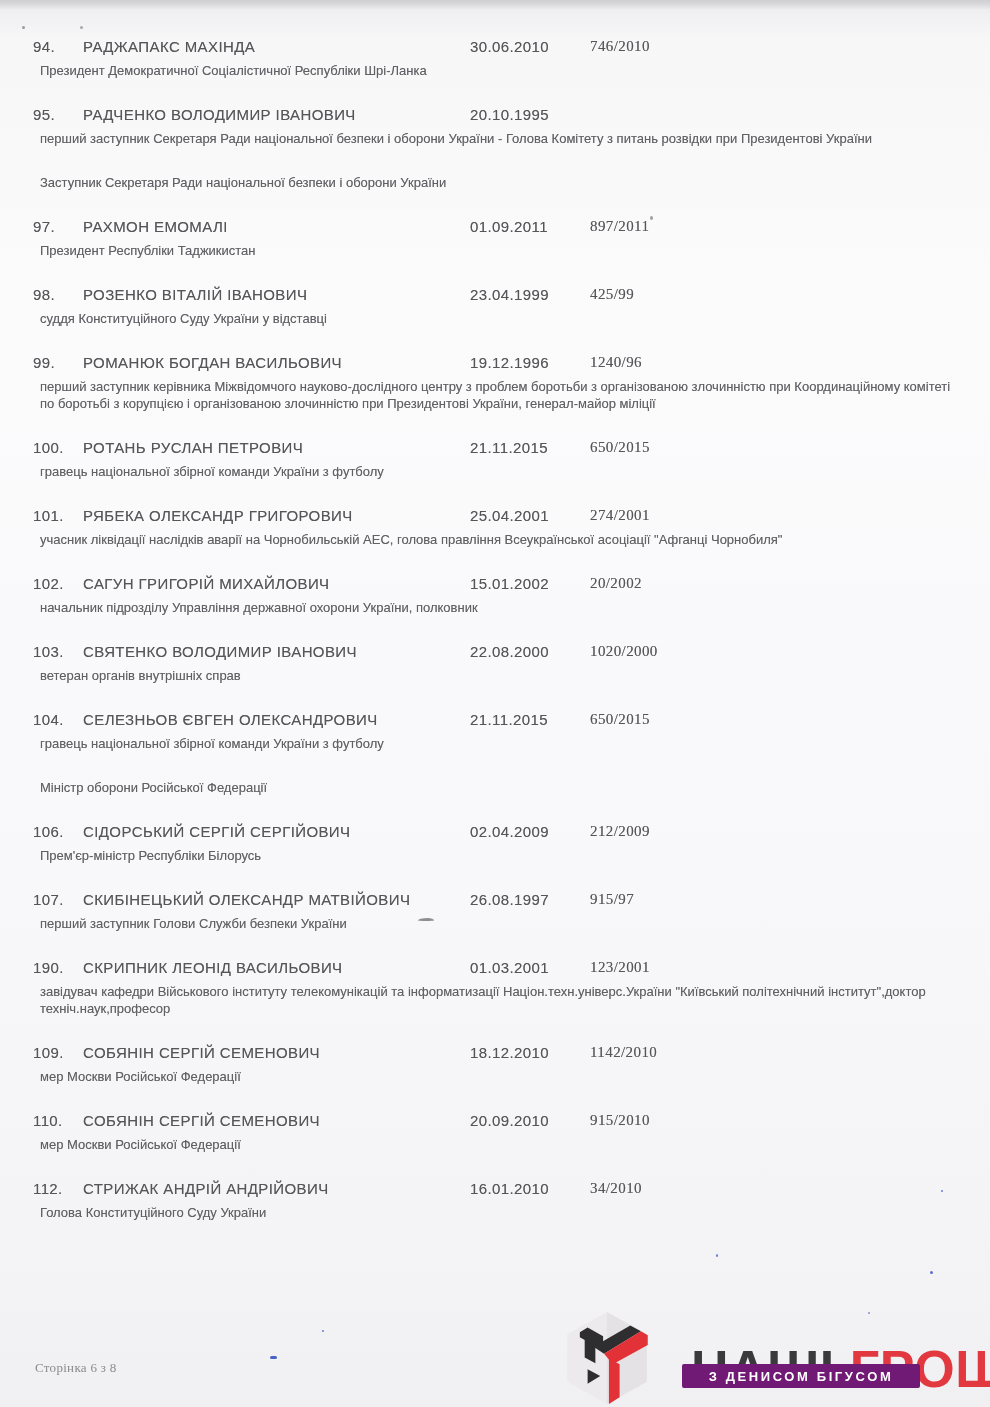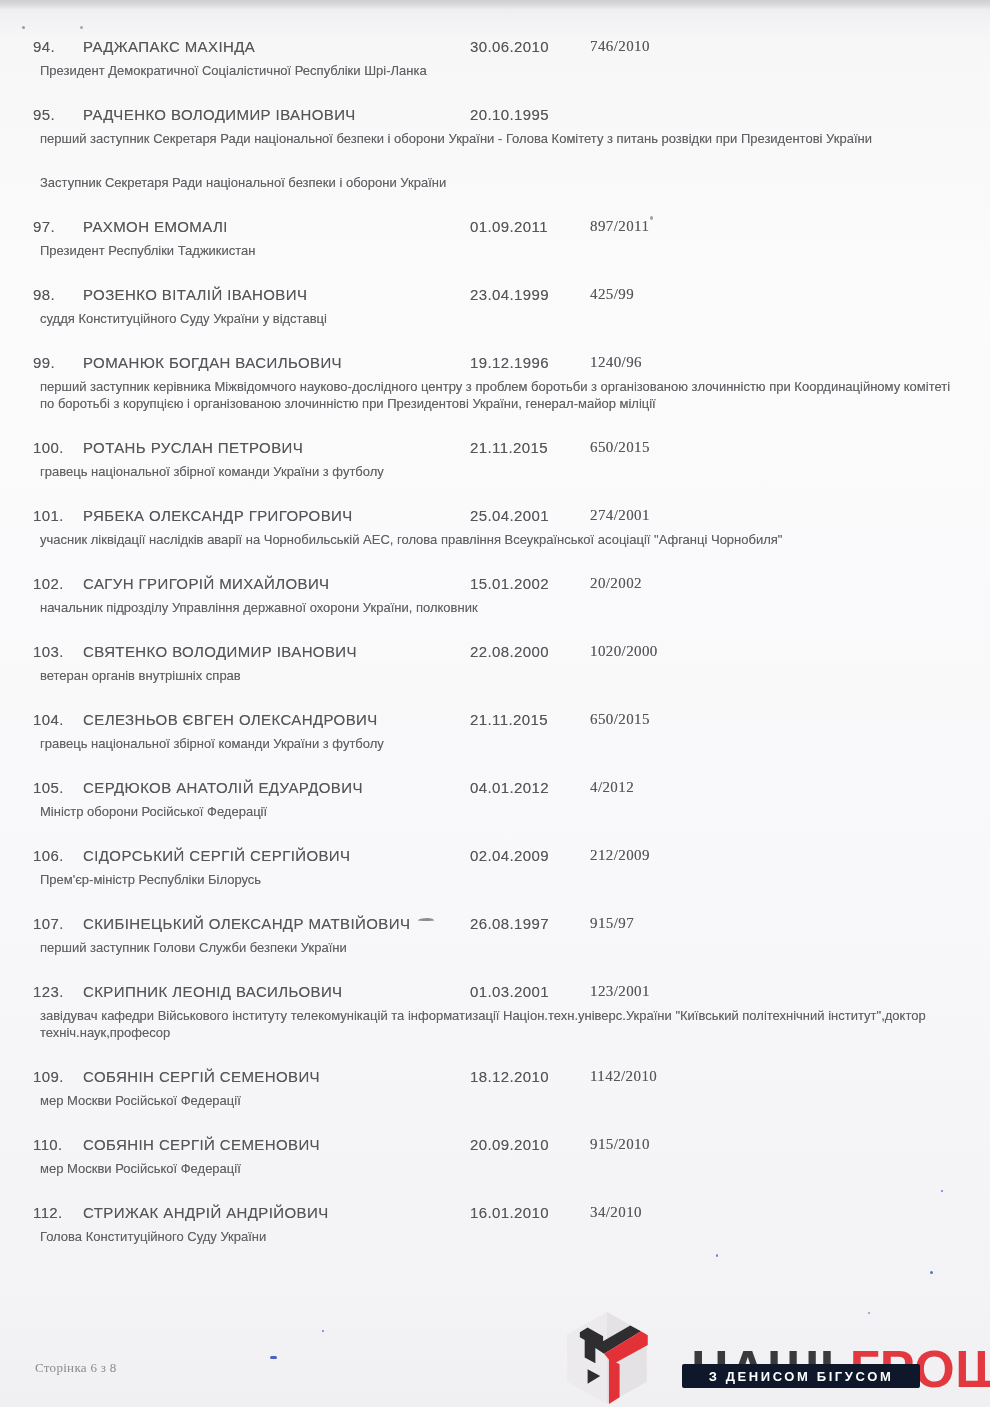--- a/index.html
+++ b/index.html
@@ -47,21 +47,21 @@
     position:absolute; left:135px; top:6px; white-space:nowrap;
     font-size:52px; font-weight:bold; letter-spacing:0.5px; line-height:42px;
     font-family:"Liberation Sans", sans-serif;
     text-shadow:none;
     margin-top:32px;
   }
   .logo-dark{ color:#3a3a3d; }
   .logo-red { color:#e23940; }
   .logo-bar{
     position:absolute; left:126px; top:54px; width:238px; height:24px;
-    background:#0f172a; border-radius:2px;
+    background:#701a75; border-radius:2px;
     display:flex; align-items:center; justify-content:center;
   }
   .logo-bar span{
     color:#ffffff; font-size:13px; font-weight:bold; letter-spacing:2.6px;
     white-space:nowrap;
   }
 
   
   .speck{ position:absolute; border-radius:50%; }
 </style>
@@ -169,26 +169,20 @@
       <div class="row">
         <span class="num">104.</span>
         <span class="nam">СЕЛЕЗНЬОВ ЄВГЕН ОЛЕКСАНДРОВИЧ</span>
         <span class="dat">21.11.2015</span>
         <span class="dec">650/2015</span>
       </div>
       <div class="desc">гравець національної збірної команди України з футболу</div>
     </div>
 
     <div class="entry">
-      <div class="row">
-        <span class="num">105.</span>
-        <span class="nam">СЕРДЮКОВ АНАТОЛІЙ ЕДУАРДОВИЧ</span>
-        <span class="dat">04.01.2012</span>
-        <span class="dec">4/2012</span>
-      </div>
       <div class="desc">Міністр оборони Російської Федерації</div>
     </div>
 
     <div class="entry">
       <div class="row">
         <span class="num">106.</span>
         <span class="nam">СІДОРСЬКИЙ СЕРГІЙ СЕРГІЙОВИЧ</span>
         <span class="dat">02.04.2009</span>
         <span class="dec">212/2009</span>
       </div>
@@ -200,21 +194,21 @@
         <span class="num">107.</span>
         <span class="nam">СКИБІНЕЦЬКИЙ ОЛЕКСАНДР МАТВІЙОВИЧ</span>
         <span class="dat">26.08.1997</span>
         <span class="dec">915/97</span>
       </div>
       <div class="desc">перший заступник Голови Служби безпеки України</div>
     </div>
 
     <div class="entry">
       <div class="row">
-        <span class="num">123.</span>
+        <span class="num">190.</span>
         <span class="nam">СКРИПНИК ЛЕОНІД ВАСИЛЬОВИЧ</span>
         <span class="dat">01.03.2001</span>
         <span class="dec">123/2001</span>
       </div>
       <div class="desc">завідувач кафедри Військового інституту телекомунікацій та інформатизації Націон.техн.універс.України "Київський політехнічний інститут",доктор техніч.наук,професор</div>
     </div>
 
     <div class="entry">
       <div class="row">
         <span class="num">109.</span>

